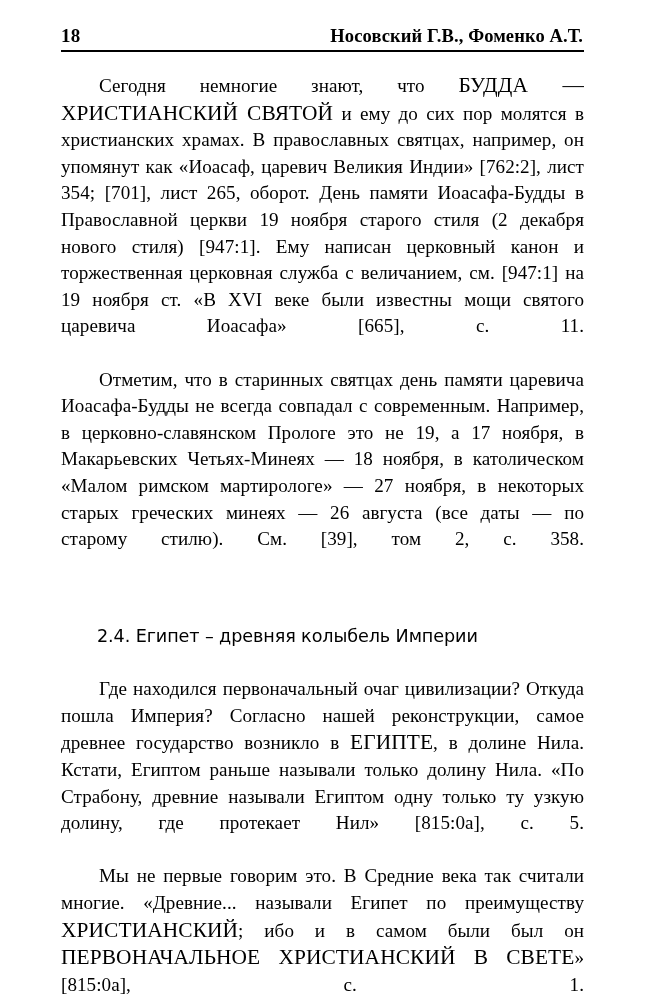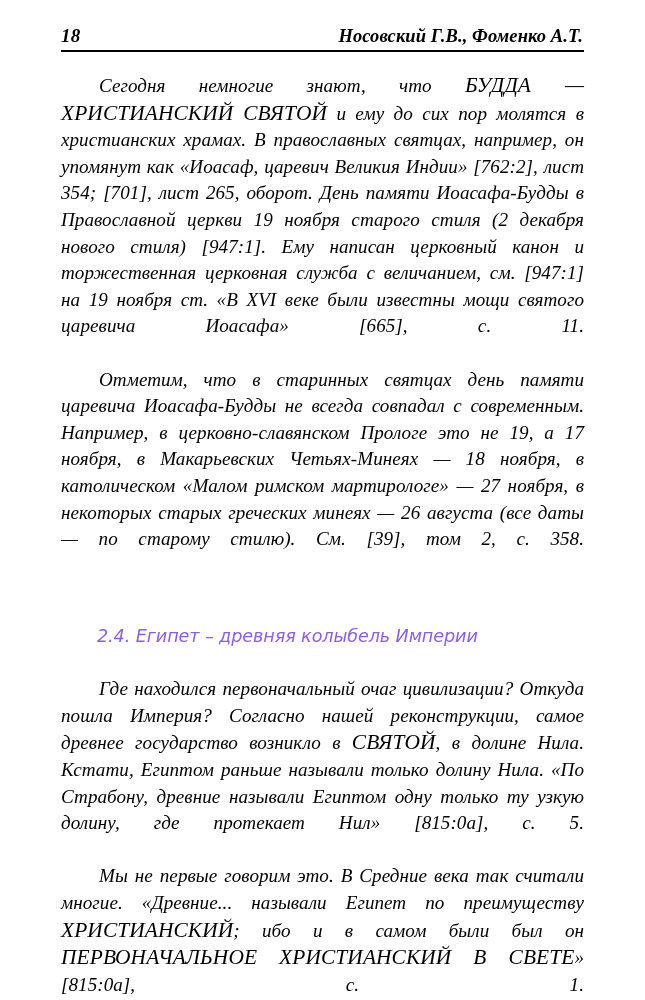--- a/index.html
+++ b/index.html
@@ -8,21 +8,20 @@
     background: #ffffff;
   }
   .page {
     position: relative;
     width: 645px;
     height: 1000px;
     background: #ffffff;
     overflow: hidden;
     font-family: "Liberation Serif", "DejaVu Serif", serif;
     color: #000000;
-    font-style: italic;
   }
 
   
   .header {
     position: absolute;
     left: 61px;
     top: 18px;
     width: 522px;
     display: flex;
     align-items: baseline;
@@ -81,21 +80,21 @@
   
   h2.section-heading {
     margin: 0;
     padding: 0;
     font-family: "DejaVu Sans", "Liberation Sans", sans-serif;
     font-size: 17.6px;
     font-weight: normal;
     letter-spacing: -0.1px;
     text-indent: 0;
     padding-left: 36px;
-    color: #8b5cf6;
+    color: #000000;
   }
 
   .gap-before-heading { height: 47px; }
   .gap-after-heading  { height: 30px; }
 </style>
 </head>
 <body>
 
 <div class="page">
 
@@ -110,18 +109,18 @@
     <p class="body"><span>Сегодня немногие знают, что </span><span class="caps">БУДДА — ХРИСТИАНСКИЙ СВЯТОЙ</span><span> и ему до сих пор молятся в христианских храмах. В православных святцах, например, он упомянут как «Иоасаф, царевич Великия Индии» [762:2], лист 354; [701], лист 265, оборот. День памяти Иоасафа-Будды в Православной церкви 19 ноября старого стиля (2 декабря нового стиля) [947:1]. Ему написан церковный канон и торжественная церковная служба с величанием, см. [947:1] на 19 ноября ст. «В XVI веке были известны мощи святого царевича Иоасафа» [665], с. 11.</span></p>
 
     <p class="body"><span>Отметим, что в старинных святцах день памяти царевича Иоасафа-Будды не всегда совпадал с современным. Например, в церковно-славянском Прологе это не 19, а 17 ноября, в Макарьевских Четьях-Минеях — 18 ноября, в католическом «Малом римском мартирологе» — 27 ноября, в некоторых старых греческих минеях — 26 августа (все даты — по старому стилю). См. [39], том 2, с. 358.</span></p>
 
     <div class="gap-before-heading"></div>
 
     <h2 class="section-heading">2.4. Египет – древняя колыбель Империи</h2>
 
     <div class="gap-after-heading"></div>
 
-    <p class="body"><span>Где находился первоначальный очаг цивилизации? Откуда пошла Империя? Согласно нашей реконструкции, самое древнее государство возникло в </span><span class="caps">СВЯТОЙ</span><span>, в долине Нила. Кстати, Египтом раньше называли только долину Нила. «По Страбону, древние называли Египтом одну только ту узкую долину, где протекает Нил» [815:0a], с. 5.</span></p>
+    <p class="body"><span>Где находился первоначальный очаг цивилизации? Откуда пошла Империя? Согласно нашей реконструкции, самое древнее государство возникло в </span><span class="caps">ЕГИПТЕ</span><span>, в долине Нила. Кстати, Египтом раньше называли только долину Нила. «По Страбону, древние называли Египтом одну только ту узкую долину, где протекает Нил» [815:0a], с. 5.</span></p>
 
     <p class="body"><span>Мы не первые говорим это. В Средние века так считали многие. «Древние... называли Египет по преимуществу </span><span class="caps">ХРИСТИАНСКИЙ</span><span>; ибо и в самом были был он </span><span class="caps">ПЕРВОНАЧАЛЬНОЕ ХРИСТИАНСКИЙ В СВЕТЕ</span><span>» [815:0a], с. 1.</span></p>
 
   </div>
 </div>
 
 </body></html>

